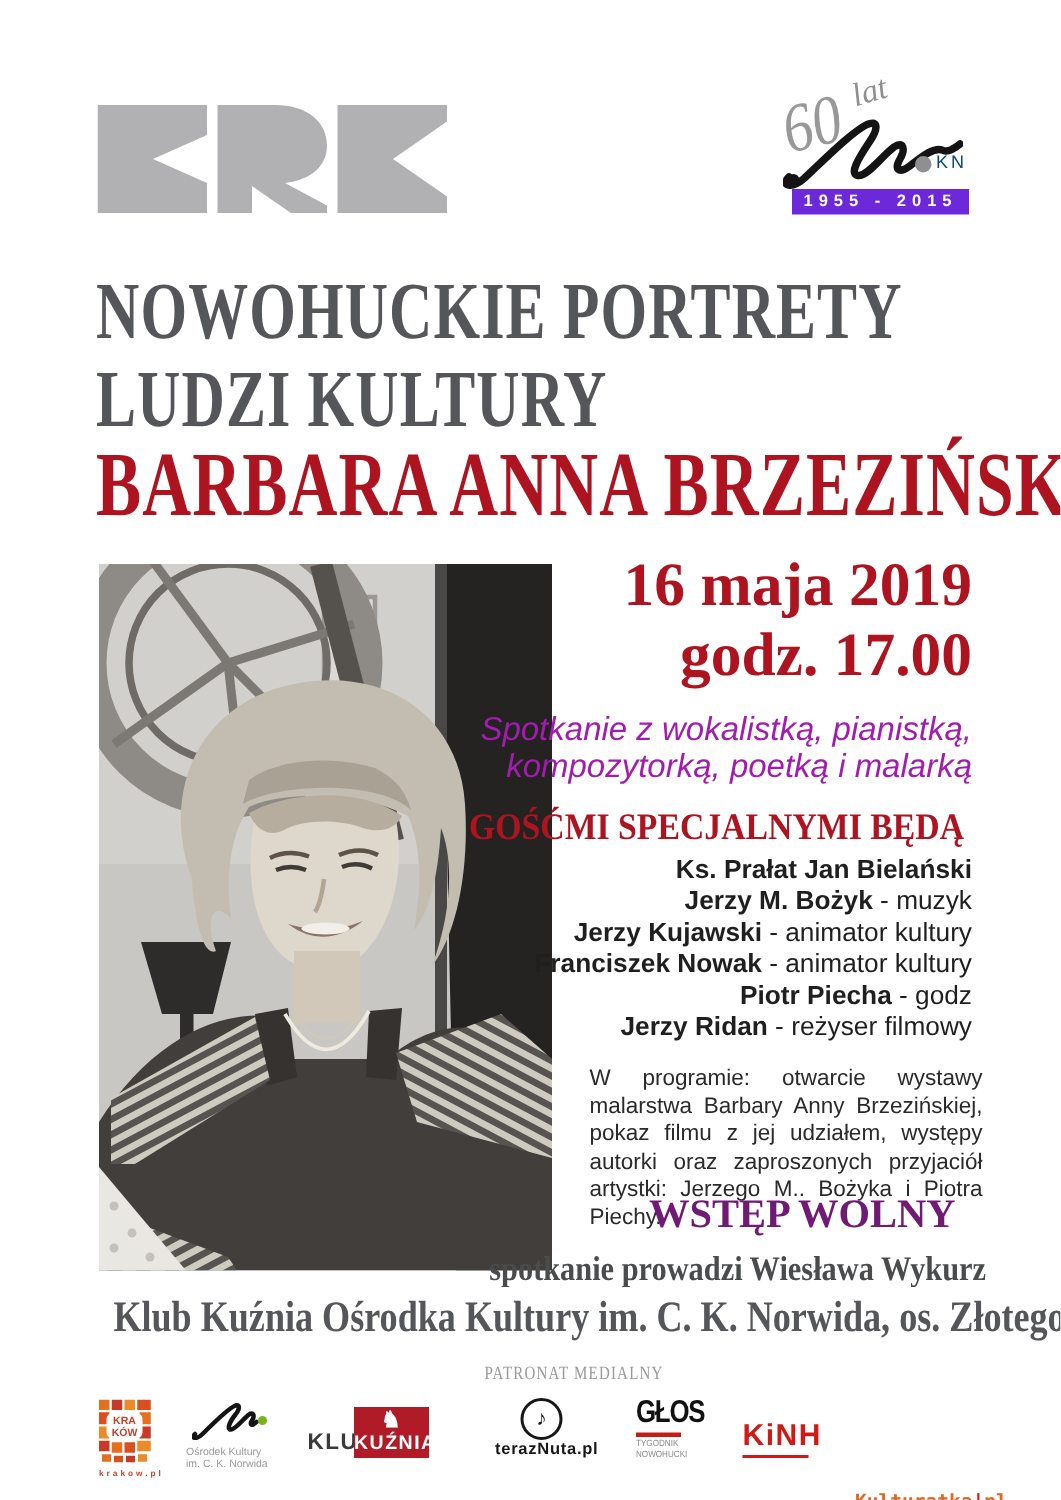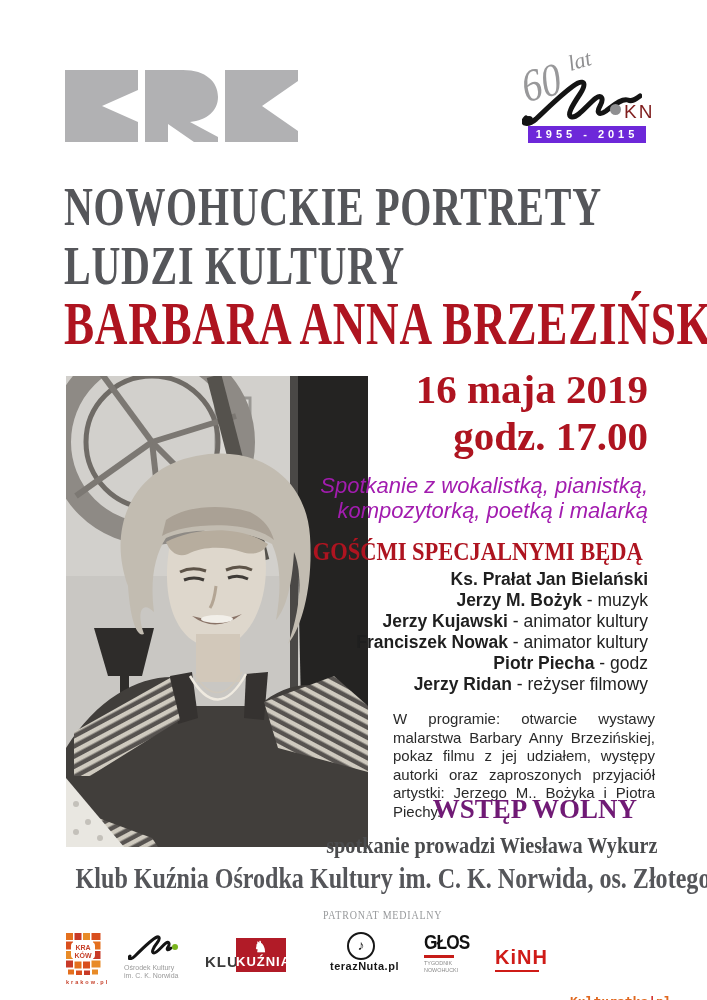--- a/index.html
+++ b/index.html
@@ -28,21 +28,21 @@
             font-size:23px;right:50px;white-space:nowrap;text-align:center;}
   .host-line>span{display:inline-block;transform:scaleX(.88);transform-origin:right center;}
   .venue{left:0;width:707px;text-align:center;font-family:"Liberation Serif",serif;
             font-weight:bold;color:#55565a;font-size:29px;white-space:nowrap;}
   .venue>span{display:inline-block;transform:scaleX(.83);transform-origin:center;}
   
   .jub-60{font-family:"Liberation Serif",serif;font-style:italic;color:#98989a;
           font-size:46px;transform:rotate(-14deg) scaleX(.85);transform-origin:left bottom;line-height:1;}
   .jub-lat{font-family:"Liberation Serif",serif;font-style:italic;color:#8f8f91;
           font-size:22px;transform:rotate(-16deg);line-height:1;}
-  .jub-kn{font-family:"Liberation Sans",sans-serif;color:#7f1d1d;font-size:19px;letter-spacing:2px;line-height:1;}
+  .jub-kn{font-family:"Liberation Sans",sans-serif;color:#0c4a6e;font-size:12px;letter-spacing:2px;line-height:1;}
   .jub-dot{width:11px;height:11px;border-radius:50%;background:#8f8f91;}
   .jub-bar{background:#6d28d9;color:#ffffff;font-size:11px;letter-spacing:4px;
           font-weight:bold;text-align:center;line-height:17px;}
   
   .fot-label{font-family:"Liberation Serif",serif;color:#97999b;font-size:12.5px;
           letter-spacing:1px;white-space:nowrap;}
   .fot-label>span{display:inline-block;transform:scaleX(.8);transform-origin:center;}
   .krakow-url{color:#c63f28;font-size:5.5px;letter-spacing:2px;font-weight:bold;}
   .norwid-text{color:#9a9a9a;font-size:7px;line-height:8px;}
   .kuznia-klub{font-weight:bold;color:#3a3a3a;font-size:15px;letter-spacing:1px;}

